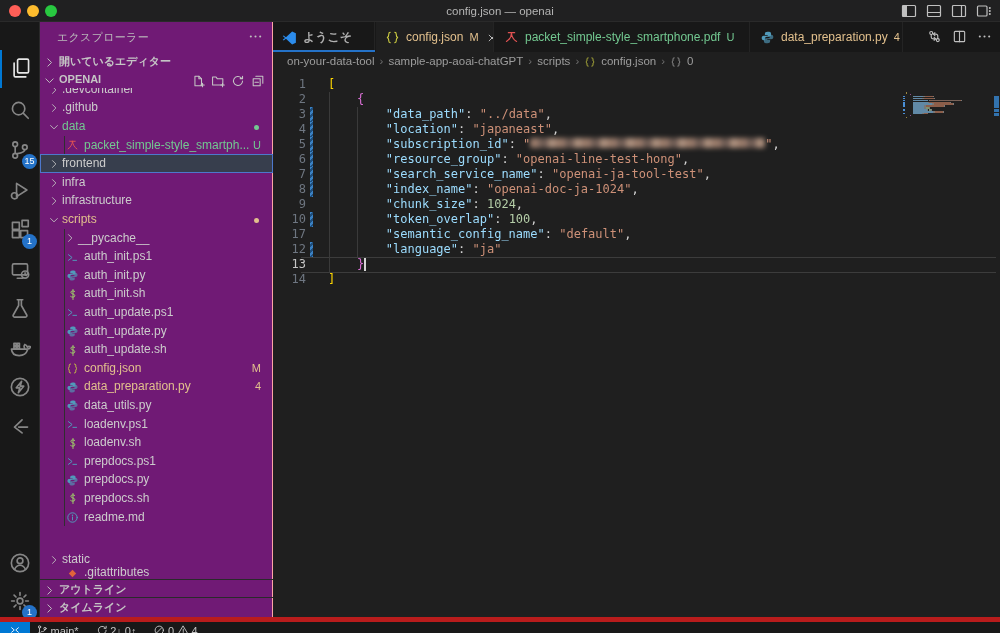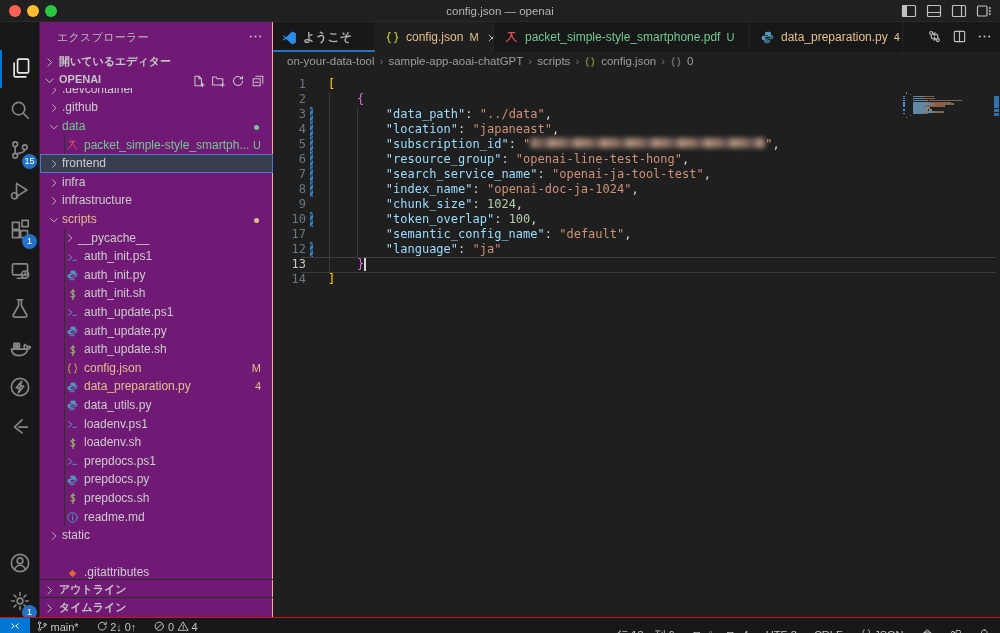--- a/index.html
+++ b/index.html
@@ -78,21 +78,21 @@
   .ind-guide { position:absolute; width:1px; background:#3a3a3a; }
   #curline-top, #curline-bot { position:absolute; left:28px; width:695px; height:1px; background:#3c3c3c; }
   #cursor { position:absolute; width:1.5px; height:13px; background:#d4d4d4; }
   #minimap { position:absolute; left:633px; top:22px; width:82px; }
   .mm-seg { position:absolute; height:1.6px; opacity:.85; }
   .mm-git { position:absolute; left:-3px; width:2px; height:1.6px; background:#4a8fd6; }
   #ruler-marks { position:absolute; left:721px; width:5px; }
   .rmark { position:absolute; width:5px; background:rgba(54,130,201,.85); }
 
   
-  #statusbar { position:absolute; left:0; top:617px; width:1000px; height:16px; background:#181818; border-top:1px solid #b91c1c; font-size:11px; color:#c5c5c5; }
+  #statusbar { position:absolute; left:0; top:617px; width:1000px; height:16px; background:#181818; border-top:5px solid #b91c1c; font-size:11px; color:#c5c5c5; }
   #remote-chip { position:absolute; left:0; top:0; width:30px; height:16px; background:#0078d4; color:#ffffff; text-align:center; cursor:pointer; }
   #remote-chip svg { margin-top:2px; }
   #sb-left { position:absolute; left:36px; top:0; height:16px; line-height:16px; white-space:nowrap; }
   #sb-right { position:absolute; right:8px; top:8px; height:16px; line-height:16px; white-space:nowrap; }
   .sb-seg { display:inline-block; margin-right:14px; cursor:pointer; }
   #sb-right .sb-seg { margin-right:0; margin-left:14px; }
   .sb-seg svg { margin:-2px 2px 0 0; }
   .sb-txt { display:inline-block; vertical-align:middle; margin-right:3px; }
 </style>
 </head>
@@ -290,21 +290,21 @@
               <path d="M8 14.2c2 0 2.8-.9 2.8-2.1v-1.5h-3v-.8H12c1.2 0 2.2-.8 2.2-2.4S13.2 5 12 5h-1.2v1.7c0 1.2-1 2.1-2.2 2.1H6c-1 0-1.8.8-1.8 1.8v1.5c0 1.2.8 2.1 2 2.1z" fill="currentColor" stroke="none" opacity=".65"></path>
             </svg></span><span>prepdocs.py</span></span></div>
       <div class="trow" style="top: 401px;"><span style="padding-left: 24px; display: inline-block;"><span class="ficon"><svg viewBox="0 0 16 16" width="13" height="13" class="ic" style="color: rgb(159, 206, 106);">
               <path d="M8.6 1.8v12.4M10.8 4.2c-.6-.8-4.8-1.3-4.8 1 0 2.6 4.9 1.6 4.9 4.3 0 2.4-4.3 2-5.2 1"></path>
             </svg></span><span>prepdocs.sh</span></span></div>
       <div class="trow" style="top: 419.6px;"><span style="padding-left: 24px; display: inline-block;"><span class="ficon"><svg viewBox="0 0 16 16" width="13" height="13" class="ic" style="color: rgb(81, 154, 186);">
               <circle cx="8" cy="8" r="5.8"></circle>
               <path d="M8 7.3V11"></path>
               <circle cx="8" cy="5.1" r=".9" fill="currentColor" stroke="none"></circle>
             </svg></span><span>readme.md</span></span></div>
-      <div class="trow" style="top: 438.2px;"><span style="padding-left: 8px; display: inline-block;"><span class="chev"><svg viewBox="0 0 16 16" width="12" height="12" class="ic">
+      <div class="trow" style="top: 438.2px;"><span style="padding-left: 8px; display: inline-block; margin-top: 24px;"><span class="chev"><svg viewBox="0 0 16 16" width="12" height="12" class="ic">
               <path d="M6 3.5L10.5 8 6 12.5"></path>
             </svg></span><span>static</span></span></div>
       <div class="trow" style="top: 475.4px;"><span style="padding-left: 24px; display: inline-block;"><span class="ficon"><svg viewBox="0 0 16 16" width="13" height="13" class="ic" style="color: rgb(224, 100, 58);">
               <rect x="4.8" y="4.8" width="6.4" height="6.4" transform="rotate(45 8 8)" fill="currentColor" stroke="none"></rect>
             </svg></span><span>.gitattributes</span></span></div>
     </div>
   <div class="sect-row" style="top:557px;border-top:1px solid #2a2a2a">
     <span class="chev"><svg viewBox="0 0 16 16" width="13" height="13" class="ic">
           <path d="M6 3.5L10.5 8 6 12.5"></path>
         </svg></span><span>アウトライン</span>

